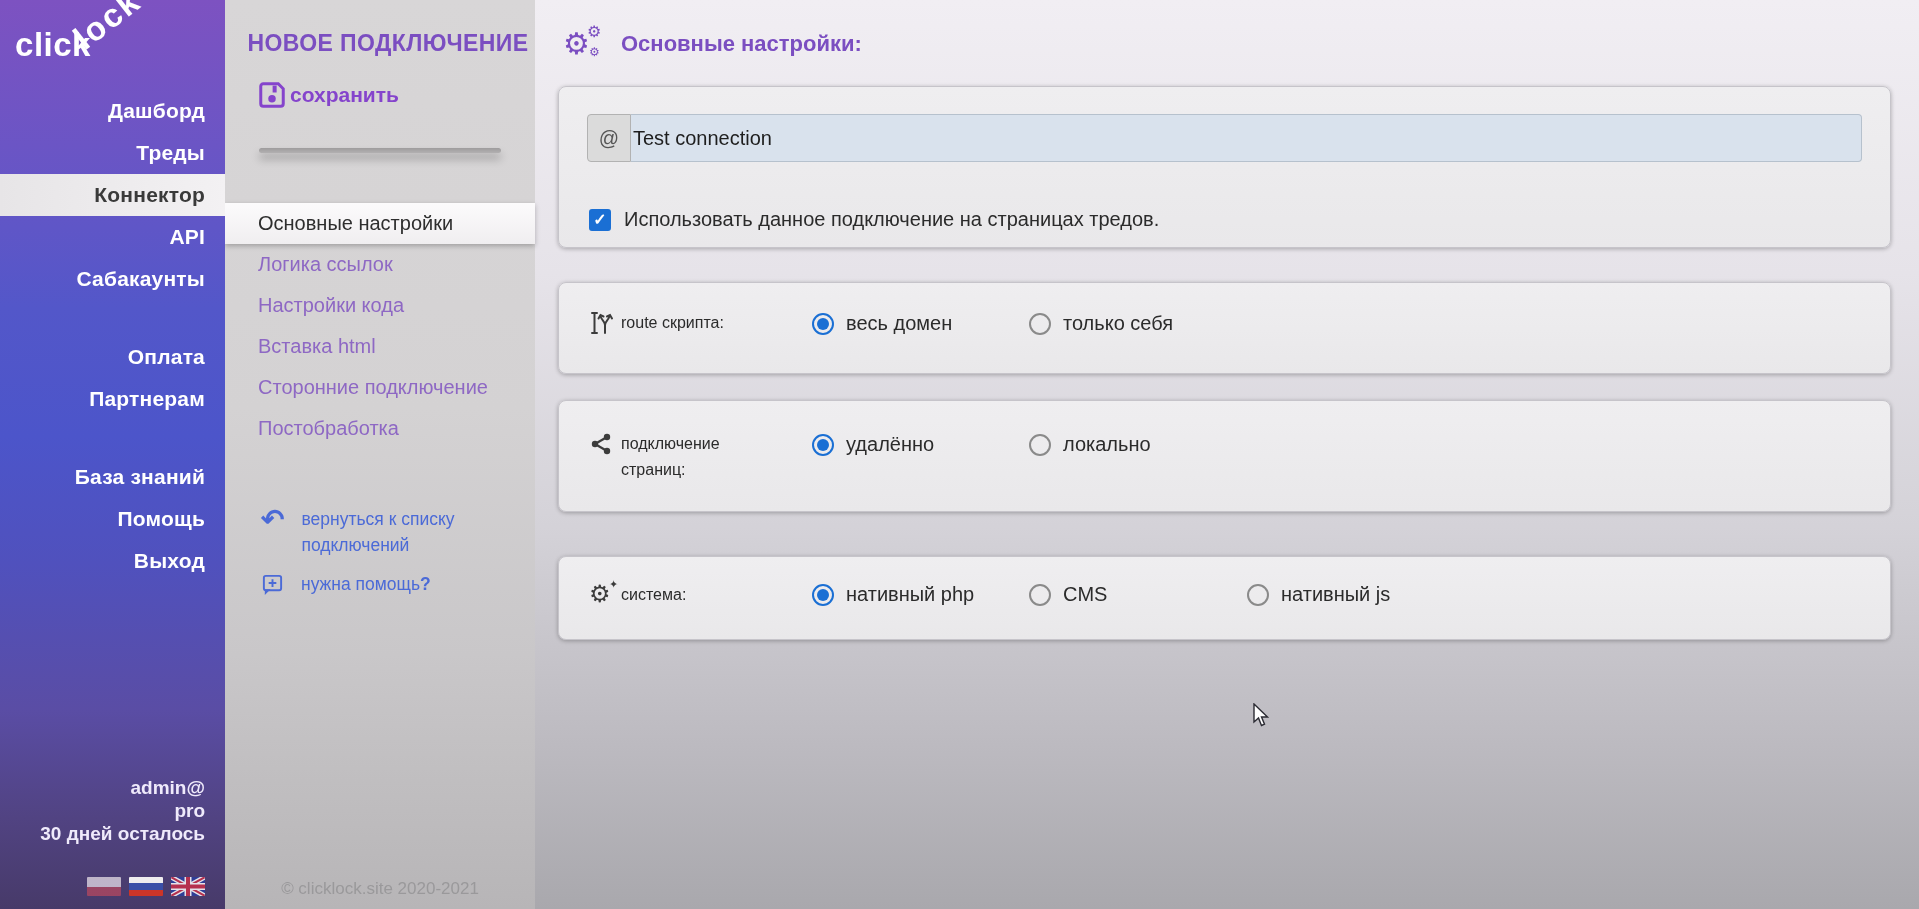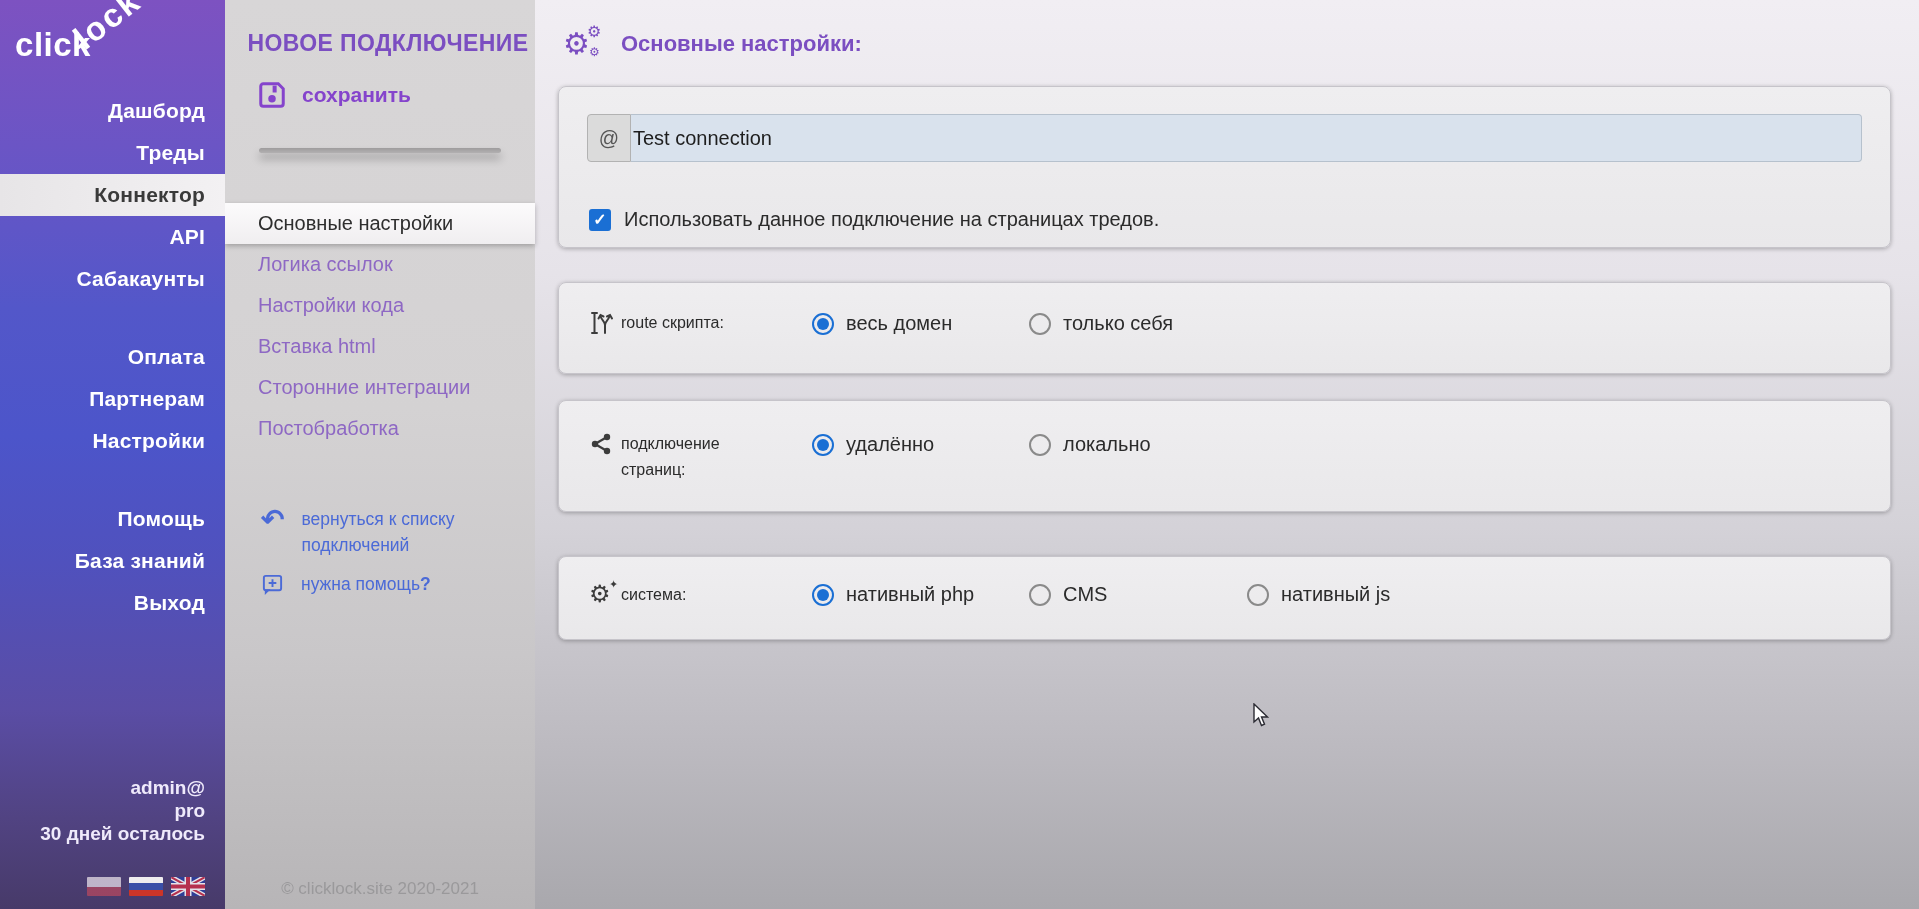--- a/index.html
+++ b/index.html
@@ -25,21 +25,21 @@
   .flag { width:34px; height:19px; border-radius:1px; }
   .flag-pl { background:linear-gradient(180deg,#e6dde6 0%,#e6dde6 50%,#b5485f 50%,#b5485f 100%); opacity:.75; }
   .flag-ru { background:linear-gradient(180deg,#efedef 0%,#efedef 33%,#3a4fa8 33%,#3a4fa8 66%,#cc3528 66%,#cc3528 100%); }
   .flag-uk { opacity:.85; }
 
   
   .subsidebar { position:absolute; left:225px; top:0; width:310px; height:909px;
                 background:linear-gradient(180deg,#d8d6d7 0%,#d4d2d3 45%,#c9c7c9 72%,#b7b5b7 100%); }
   .panel-title { position:absolute; top:30px; left:0; width:100%; text-align:center;
                  color:#7b4ec1; font-size:23px; font-weight:bold; letter-spacing:0.4px;margin-left:8px; }
-  .save-btn { position:absolute; top:80px; left:32px; display:flex; align-items:center; gap:15px; cursor:pointer; }
+  .save-btn { position:absolute; top:80px; left:32px; display:flex; align-items:center; gap:3px; cursor:pointer; }
   .save-label { color:#8544cc; font-size:21px; font-weight:bold; }
   .panel-divider { position:absolute; top:148px; left:34px; width:242px; height:5px;
                    background:linear-gradient(180deg,#9e9c9d,#b2b0b1); border-radius:3px;
                    box-shadow:0 6px 8px rgba(0,0,0,.28); }
   .panel-menu { position:absolute; top:203px; left:0; width:100%; }
   .panel-menu-item { height:41px; line-height:41px; padding-left:33px; font-size:20px;
                      color:#8e68c4; cursor:pointer; }
   .panel-menu-item.active { background:linear-gradient(180deg,#fcfbfc,#f0eef0);
                             color:#2e2e2e; box-shadow:0 2px 5px rgba(0,0,0,.25); }
   .back-link { position:absolute; top:506px; left:36px; display:flex; gap:17px; cursor:pointer; }
@@ -200,21 +200,21 @@
       </svg>
       <span class="save-label">сохранить</span>
     </div>
     <div class="panel-divider"></div>
 
     <div class="panel-menu">
       <div class="panel-menu-item active">Основные настройки</div>
       <div class="panel-menu-item">Логика ссылок</div>
       <div class="panel-menu-item">Настройки кода</div>
       <div class="panel-menu-item">Вставка html</div>
-      <div class="panel-menu-item">Сторонние интеграции</div>
+      <div class="panel-menu-item">Сторонние подключение</div>
       <div class="panel-menu-item">Постобработка</div>
     </div>
 
     <div class="back-link">
       <span class="undo-glyph">↶</span>
       <span class="link-text">вернуться к списку подключений</span>
     </div>
     <div class="help-link">
       <svg width="23" height="23" viewBox="0 0 24 24">
         <rect x="3" y="3" width="18" height="15" rx="2" fill="none" stroke="#4b6ad7" stroke-width="2"></rect>
@@ -233,24 +233,23 @@
     </div>
     <div class="nav">
       <div class="nav-item">Дашборд</div>
       <div class="nav-item">Треды</div>
       <div class="nav-item active">Коннектор</div>
       <div class="nav-item">API</div>
       <div class="nav-item">Сабакаунты</div>
       <div class="nav-gap"></div>
       <div class="nav-item">Оплата</div>
       <div class="nav-item">Партнерам</div>
-      <div class="nav-item">Настройки</div>
       <div class="nav-gap"></div>
+      <div class="nav-item">База знаний</div>
       <div class="nav-item">Помощь</div>
-      <div class="nav-item">База знаний</div>
       <div class="nav-item">Выход</div>
     </div>
     <div class="account">
       <div>admin@</div>
       <div>pro</div>
       <div>30 дней осталось</div>
     </div>
     <div class="flags">
       <div class="flag flag-pl"></div>
       <div class="flag flag-ru"></div>

